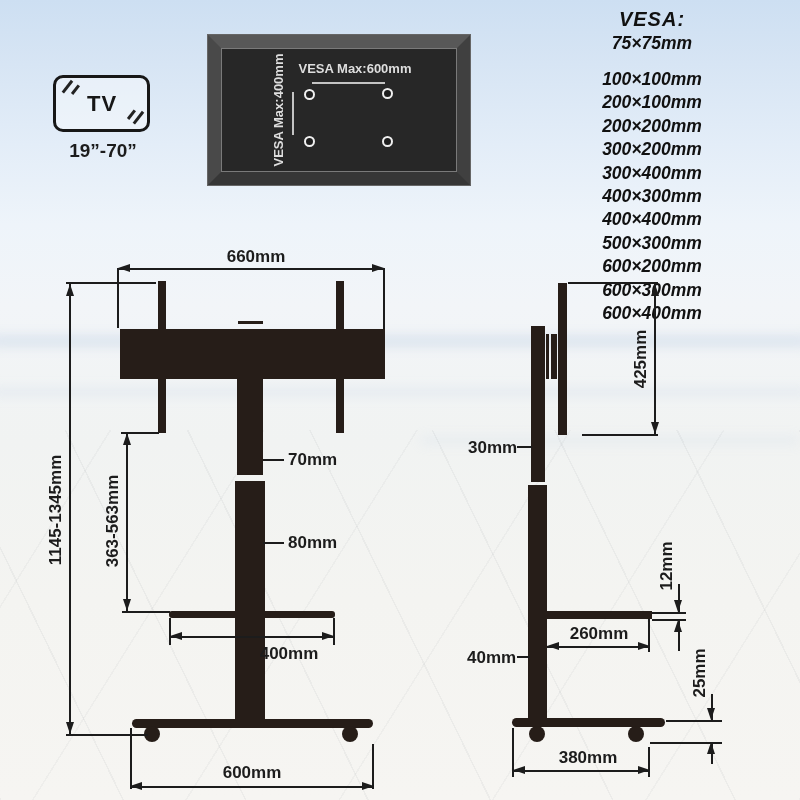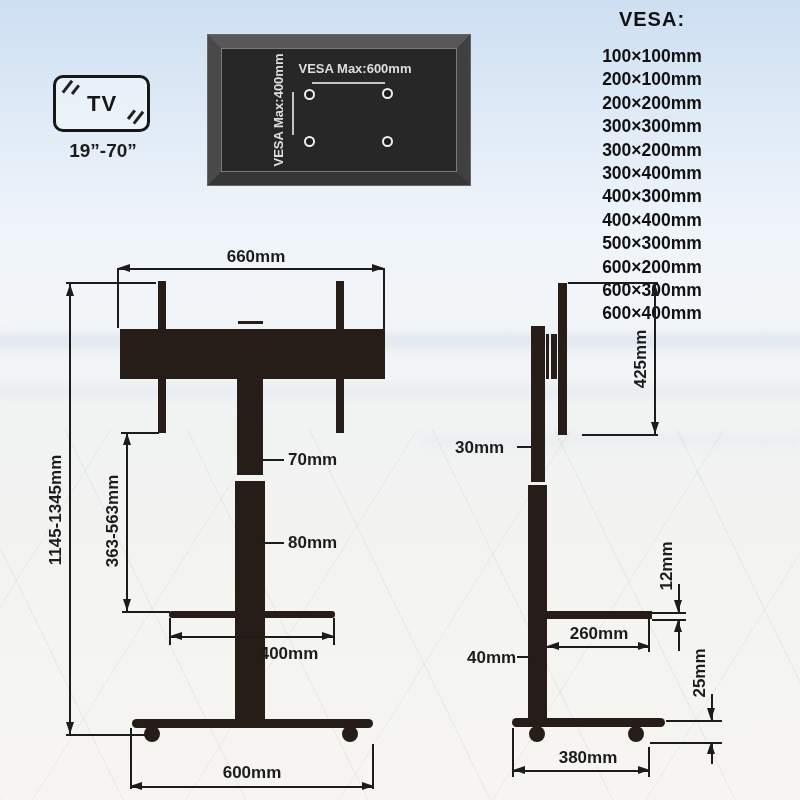--- a/index.html
+++ b/index.html
@@ -38,21 +38,21 @@
   
   .plate { position:absolute; left:208px; top:35px; width:262px; height:150px; box-sizing:border-box;
     border:13px solid; border-color:#585858 #404040 #363636 #494949; background:var(--plate-panel,#272727);
     box-shadow: inset 0 0 0 1px #7a7a7a, 0 0 0 1px #666; }
   .plate-text { position:absolute; font-size:13px; font-weight:600; color:var(--plate-text,#dedede); white-space:nowrap; }
   .plate-text.h { transform:translate(-50%,-50%); }
   .plate-text.v { transform:translate(-50%,-50%) rotate(-90deg); }
   .plate-line { position:absolute; background:#c4c4c4; }
   .hole { position:absolute; width:7px; height:7px; border:2.5px solid #f0f0f0; border-radius:50%; background:#1e1e1e; }
   
-  .vesa-list { position:absolute; left:527px; top:8px; width:250px; color:#111; }
+  .vesa-list { position:absolute; left:527px; top:8px; width:250px; color:#111;font-style:italic; }
   .vesa-title { text-align:center; font-size:20px; font-weight:700; letter-spacing:1px; }
   .vesa-top { text-align:center; font-size:17.5px; font-weight:600; margin-top:1px; line-height:22px; }
   .vesa-grid { display:grid; grid-template-columns:1fr; margin-top:14px; }
   .vesa-cell { text-align:center; font-size:17.5px; font-weight:600; line-height:23.4px; white-space:nowrap; }
 </style>
 </head>
 <body>
 
 <div class="canvas">
 
@@ -77,25 +77,25 @@
     <div class="plate-text v" style="left:57px;top:62px;">VESA Max:400mm</div>
     <div class="plate-line" style="left:71px;top:44px;width:2px;height:43px;"></div>
     <div class="hole" style="left:83px;top:41px;"></div>
     <div class="hole" style="left:161px;top:40px;"></div>
     <div class="hole" style="left:83px;top:88px;"></div>
     <div class="hole" style="left:161px;top:88px;"></div>
   </div>
 
   <div class="vesa-list">
     <div class="vesa-title">VESA:</div>
+    <div class="vesa-top">75×75mm</div>
     <div class="vesa-grid">
       <div class="vesa-cell">100×100mm</div>
       <div class="vesa-cell">200×100mm</div>
       <div class="vesa-cell">200×200mm</div>
-      <div class="vesa-cell">300×300mm</div>
       <div class="vesa-cell">300×200mm</div>
       <div class="vesa-cell">300×400mm</div>
       <div class="vesa-cell">400×300mm</div>
       <div class="vesa-cell">400×400mm</div>
       <div class="vesa-cell">500×300mm</div>
       <div class="vesa-cell">600×200mm</div>
       <div class="vesa-cell">600×300mm</div>
       <div class="vesa-cell">600×400mm</div>
     </div>
   </div>
@@ -166,21 +166,21 @@
     <div class="wheel" style="left:529px;top:726px;"></div>
     <div class="wheel" style="left:628px;top:726px;"></div>
 
     <div class="hl" style="left:568px;top:282px;width:90px;"></div>
     <div class="hl" style="left:582px;top:434px;width:76px;"></div>
     <div class="vl" style="left:654px;top:284px;height:150px;"></div>
     <div class="ar u" style="left:651px;top:284px;"></div>
     <div class="ar d" style="left:651px;top:422px;"></div>
     <div class="dim v" style="left:641px;top:359px;">425mm</div>
 
-    <div class="dim" style="left:455px;top:439px;">30mm</div>
+    <div class="dim" style="left:468px;top:439px;">30mm</div>
     <div class="hl" style="left:517px;top:446px;width:15px;height:2px;"></div>
 
     <div class="hl" style="left:652px;top:612px;width:34px;"></div>
     <div class="hl" style="left:652px;top:619px;width:34px;"></div>
     <div class="vl" style="left:678px;top:584px;height:28px;"></div>
     <div class="ar d" style="left:674px;top:600px;"></div>
     <div class="ar u" style="left:674px;top:620px;"></div>
     <div class="vl" style="left:678px;top:620px;height:31px;"></div>
     <div class="dim v" style="left:667px;top:566px;">12mm</div>
 

